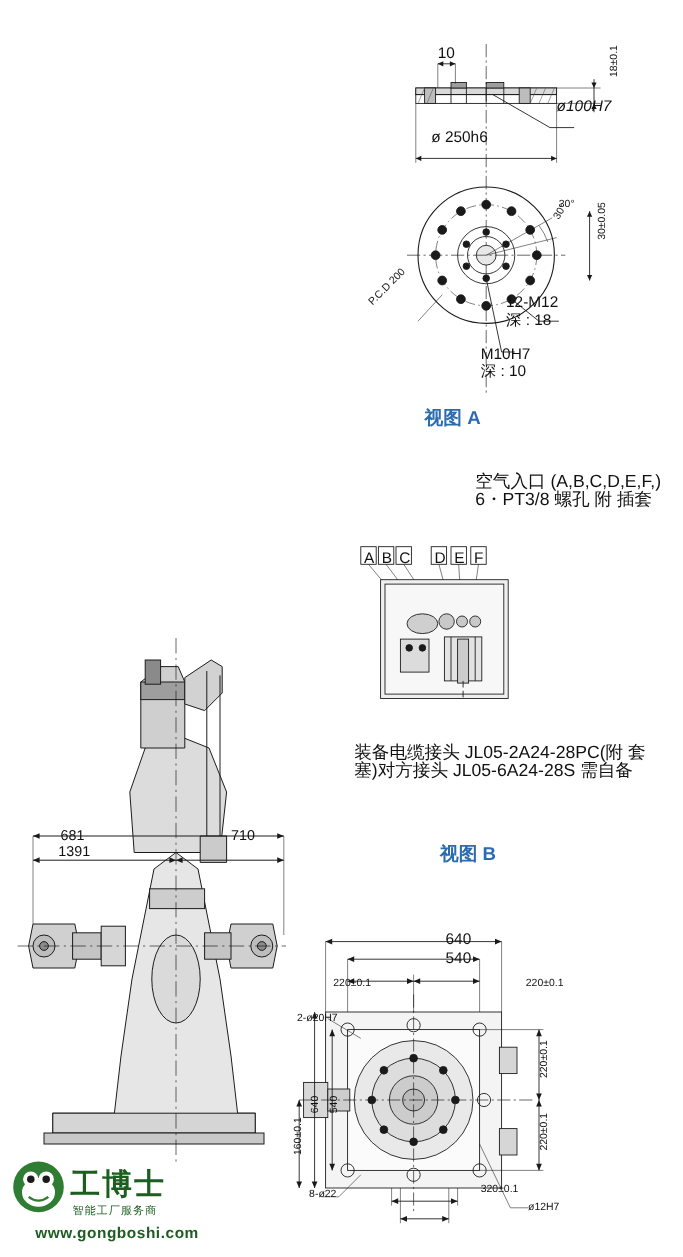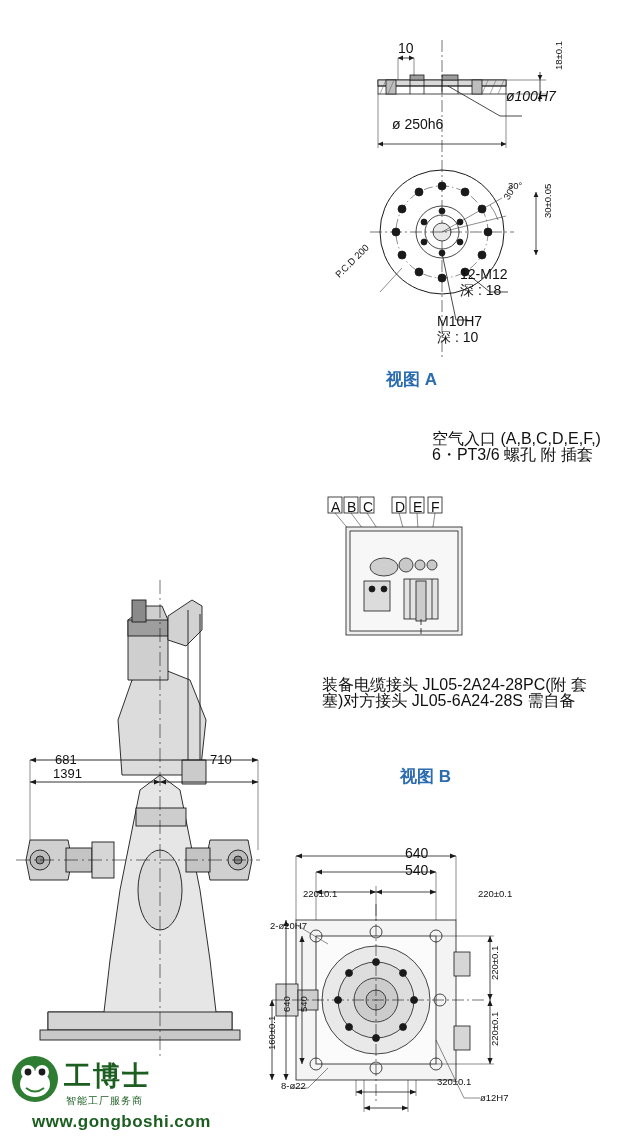--- a/index.html
+++ b/index.html
@@ -12,21 +12,21 @@
   .dim{font-size:14px;color:#111;white-space:nowrap;}
   .dimsm{font-size:9.5px;color:#111;white-space:nowrap;}
   .viewtitle{font-size:17px;font-weight:bold;color:#2b6cb0;white-space:nowrap;}
   .note{font-size:16px;color:#111;line-height:16px;}
   .rot90{transform:rotate(-90deg);transform-origin:left top;}
   .rot45{transform:rotate(-45deg);transform-origin:left top;}
   .rot30{transform:rotate(-60deg);transform-origin:left top;}
   svg{display:block;}
   .wm-text{font-size:27px;font-weight:bold;color:#1b5e20;letter-spacing:2px;}
   .wm-sub{font-size:10px;color:#1b5e20;letter-spacing:1px;}
-  .wm-url{font-size:17px;color:#1b5e20;font-weight:bold;letter-spacing:.5px;}
+  .wm-url{font-size:14px;color:#1b5e20;font-weight:bold;letter-spacing:.5px;}
 </style>
 </head>
 <body>
 
 <div class="abs" style="left:350px;top:20px;width:260px;height:350px;">
   <svg width="260" height="350" viewBox="0 0 260 350">
     <g stroke="#1a1a1a" fill="none" stroke-width="0.8">
 
       <rect x="28" y="60" width="128" height="14"></rect>
       <rect x="28" y="60" width="128" height="6" fill="#d9d9d9"></rect>
@@ -138,21 +138,21 @@
 <div class="abs dimsm rot45" style="left:333px;top:272px;">P.C.D 200</div>
 <div class="abs dim" style="left:460px;top:266px;">12-M12</div>
 <div class="abs dim" style="left:460px;top:282px;">深  : 18</div>
 <div class="abs dim" style="left:437px;top:313px;">M10H7</div>
 <div class="abs dim" style="left:437px;top:329px;">深  : 10</div>
 
 <div class="abs viewtitle" style="left:386px;top:368px;">视图 A</div>
 
 <div class="abs note" style="left:432px;top:431px;width:185px;">
   <div>空气入口 (A,B,C,D,E,F,)</div>
-  <div>6・PT3/6 螺孔 附 插套</div>
+  <div>6・PT3/8 螺孔 附 插套</div>
 </div>
 
 <div class="abs" style="left:320px;top:495px;width:180px;height:160px;">
   <svg width="180" height="160" viewBox="0 0 180 160">
     <g stroke="#1a1a1a" fill="none" stroke-width="0.8">
 
       <rect x="8" y="2" width="14" height="16"></rect>
       <rect x="24" y="2" width="14" height="16"></rect>
       <rect x="40" y="2" width="14" height="16"></rect>
       <rect x="72" y="2" width="14" height="16"></rect>

